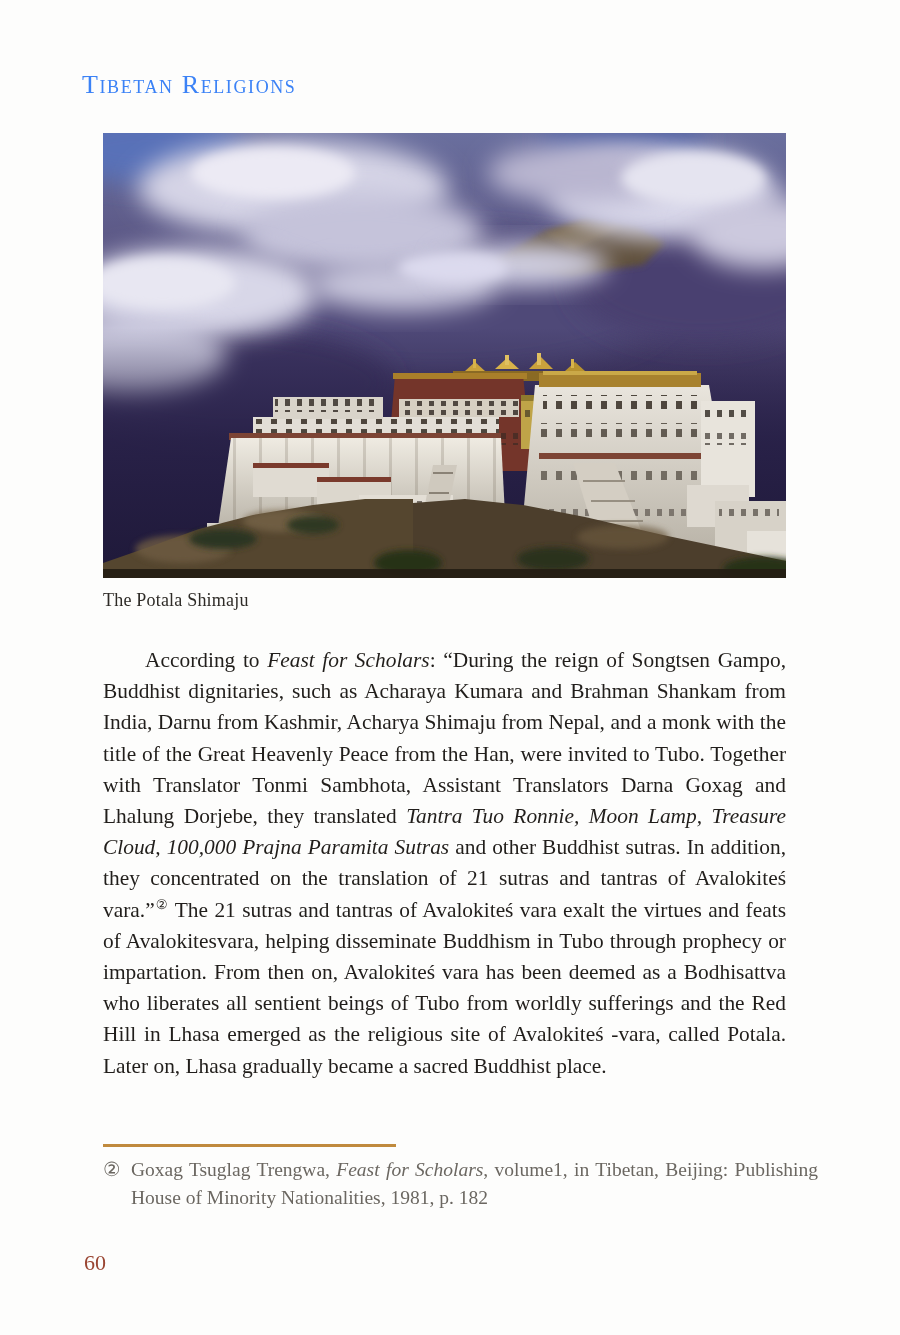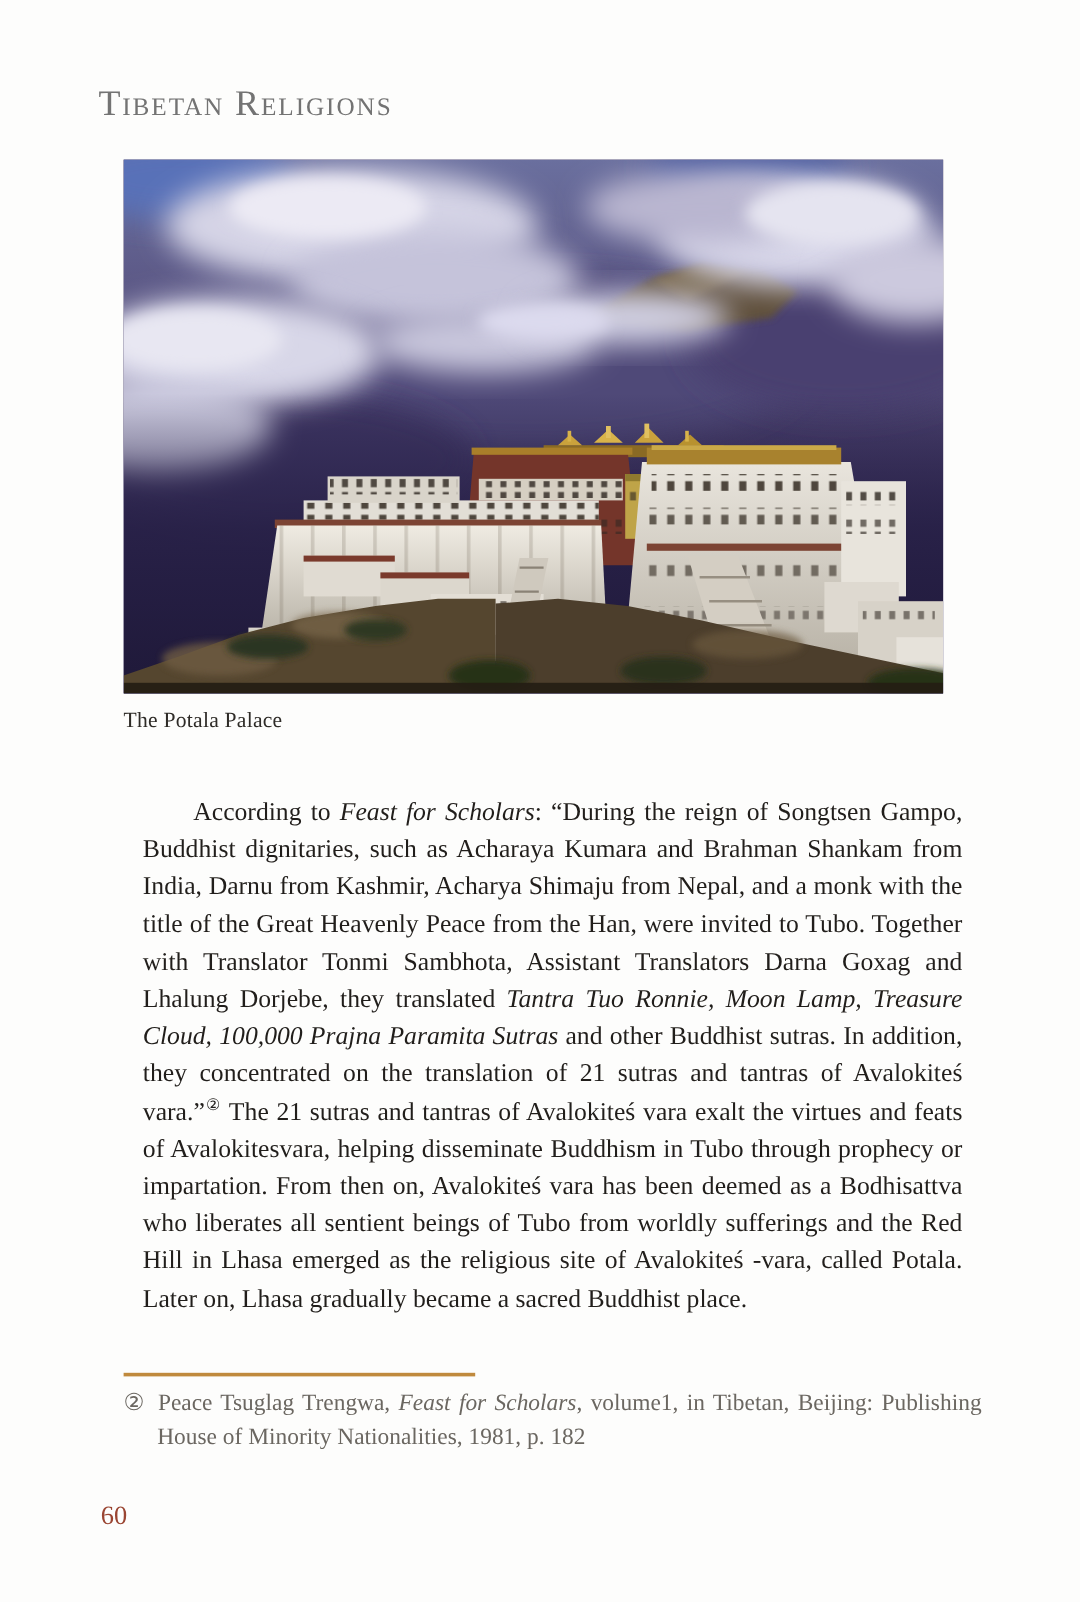--- a/index.html
+++ b/index.html
@@ -6,36 +6,36 @@
   .page{
     position:relative;
     width:900px;height:1335px;
     background:#fdfdfc;
     font-family:"Liberation Serif","DejaVu Serif",serif;
     overflow:hidden;
   }
   .running-header{
     position:absolute;left:82px;top:70px;
     font-variant:small-caps;
-    font-size:30px;letter-spacing:1.6px;
-    color:#737373;
+    font-size:26px;letter-spacing:1.6px;
+    color:#3b82f6;
   }
   .photo-frame{
     position:absolute;left:103px;top:133px;
     width:683px;height:445px;overflow:hidden;
     background:#3c3462;
   }
   .photo-frame svg{display:block;width:100%;height:100%;}
   .figure-caption{
     position:absolute;left:103px;top:590px;
     font-size:18px;color:#2e2b27;letter-spacing:.2px;
   }
   .body-paragraph{
     position:absolute;left:103px;top:645px;width:683px;
-    margin:16px;
+    margin:0;
     font-size:21.4px;line-height:31.2px;
     color:#211e1b;
     text-align:justify;text-indent:42px;
   }
   .seg-n{font-style:normal;}
   .seg-i{font-style:italic;}
   .seg-sup{vertical-align:super;font-size:0.62em;line-height:0;}
   .footnote-rule{
     position:absolute;left:103px;top:1144px;
     width:293px;height:3px;background:#c08a3d;
@@ -202,24 +202,24 @@
         <ellipse cx="180" cy="388" rx="40" ry="11" fill="#7a684c" filter="url(#b3)" opacity="0.7"></ellipse>
         <ellipse cx="520" cy="404" rx="46" ry="12" fill="#6a583e" filter="url(#b3)" opacity="0.7"></ellipse>
         <ellipse cx="120" cy="406" rx="34" ry="10" fill="#2c3520" filter="url(#b3)"></ellipse>
         <ellipse cx="210" cy="392" rx="26" ry="9" fill="#2e3722" filter="url(#b3)"></ellipse>
         <ellipse cx="305" cy="430" rx="34" ry="13" fill="#273018" filter="url(#b3)"></ellipse>
         <ellipse cx="450" cy="426" rx="36" ry="12" fill="#2a331d" filter="url(#b3)"></ellipse>
         <ellipse cx="660" cy="436" rx="40" ry="12" fill="#273018" filter="url(#b3)"></ellipse>
         <rect x="0" y="436" width="683" height="9" fill="#241d14" opacity="0.92"></rect>
       </svg>
     </div>
-    <figcaption class="figure-caption">The Potala Palace</figcaption>
+    <figcaption class="figure-caption">The Potala Shimaju</figcaption>
   </figure>
 
   <p class="body-paragraph"><span class="seg-n">According to </span><span class="seg-i">Feast for Scholars</span><span class="seg-n">: “During the reign of Songtsen Gampo, Buddhist dignitaries, such as Acharaya Kumara and Brahman Shankam from India, Darnu from Kashmir, Acharya Shimaju from Nepal, and a monk with the title of the Great Heavenly Peace from the Han, were invited to Tubo. Together with Translator Tonmi Sambhota, Assistant Translators Darna Goxag and Lhalung Dorjebe, they translated </span><span class="seg-i">Tantra Tuo Ronnie, Moon Lamp, Treasure Cloud, 100,000 Prajna Paramita Sutras</span><span class="seg-n"> and other Buddhist sutras. In addition, they concentrated on the translation of 21 sutras and tantras of Avalokiteś vara.”</span><span class="seg-sup">②</span><span class="seg-n"> The 21 sutras and tantras of Avalokiteś vara exalt the virtues and feats of Avalokitesvara, helping disseminate Buddhism in Tubo through prophecy or impartation. From then on, Avalokiteś vara has been deemed as a Bodhisattva who liberates all sentient beings of Tubo from worldly sufferings and the Red Hill in Lhasa emerged as the religious site of Avalokiteś -vara, called Potala. Later on, Lhasa gradually became a sacred Buddhist place.</span></p>
 
   <div class="footnote-rule"></div>
 
-  <div class="footnote"><span class="fn-marker">②</span><span><span class="seg-n">Peace Tsuglag Trengwa, </span><span class="seg-i">Feast for Scholars</span><span class="seg-n">, volume1, in Tibetan, Beijing: Publishing House of Minority Nationalities, 1981, p. 182</span></span></div>
+  <div class="footnote"><span class="fn-marker">②</span><span><span class="seg-n">Goxag Tsuglag Trengwa, </span><span class="seg-i">Feast for Scholars</span><span class="seg-n">, volume1, in Tibetan, Beijing: Publishing House of Minority Nationalities, 1981, p. 182</span></span></div>
 
   <div class="page-number">60</div>
 
 </div>
 
 </body></html>

